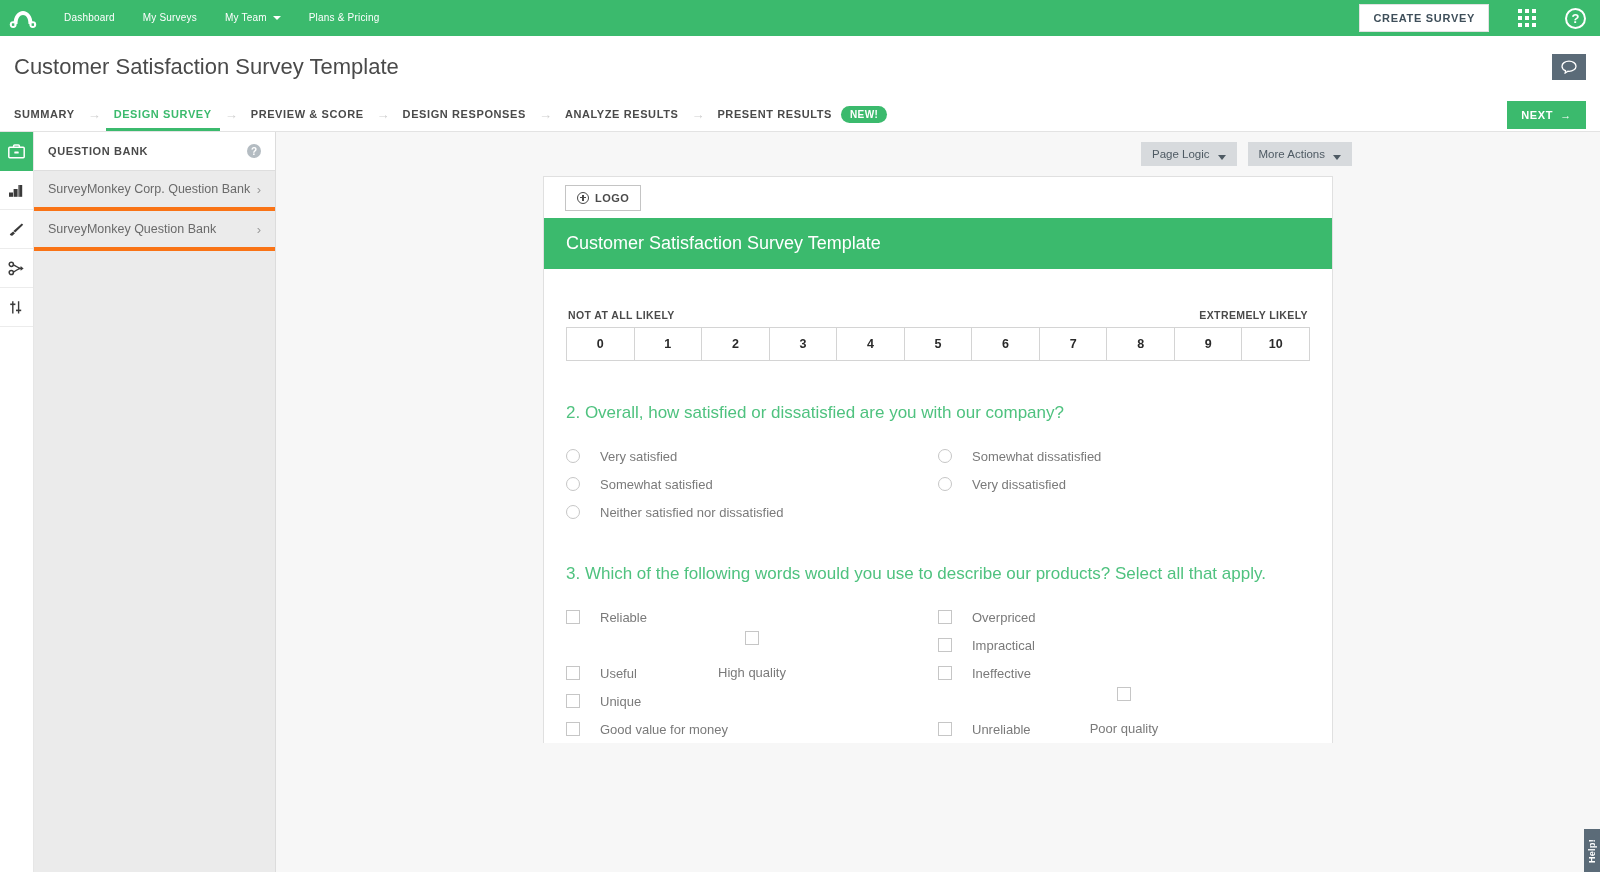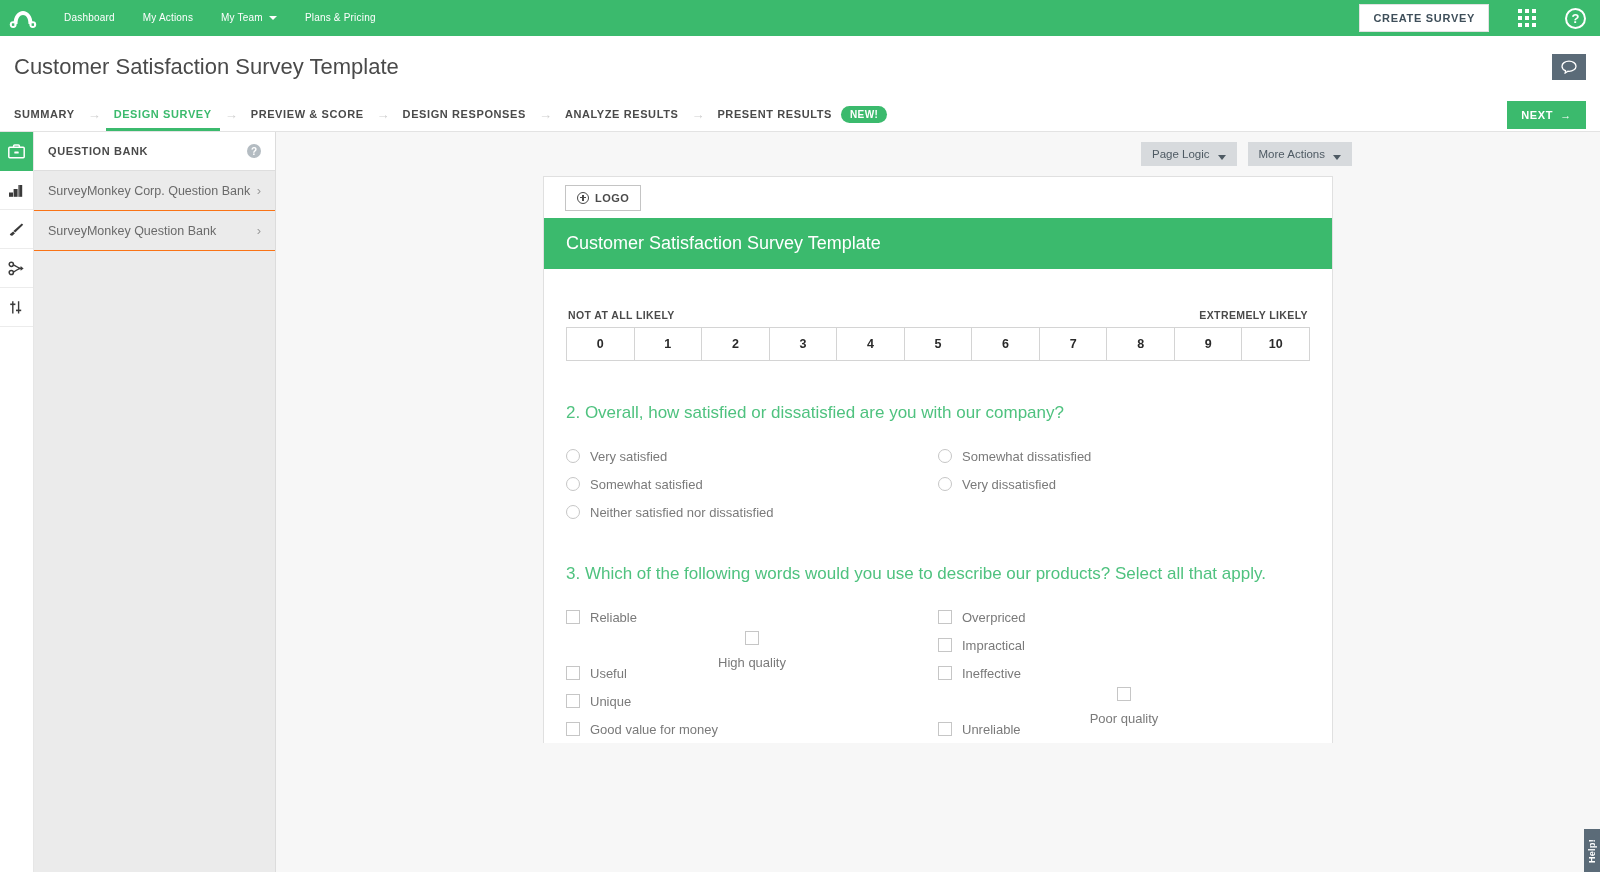--- a/index.html
+++ b/index.html
@@ -90,21 +90,21 @@
     padding: 0 14px; border-bottom: 1px solid #dedede;
   }
   #qbank-title { font-size: 11px; font-weight: bold; letter-spacing: .6px; color: #4a4a4a; }
   #qbank-help {
     margin-left: auto; width: 14px; height: 14px; border-radius: 50%;
     background: #b4bcc2; color: #fff; font-size: 10px; font-weight: bold;
     display: flex; align-items: center; justify-content: center; cursor: pointer;
   }
   .qbank-row {
     height: 40px; display: flex; align-items: center; padding: 0 14px;
-    font-size: 12.5px; color: #6a6a6a; border-bottom: 1px solid #f97316; cursor: pointer; text-align: right;
+    font-size: 12.5px; color: #6a6a6a; border-bottom: 4px solid #f97316; cursor: pointer; text-align: right;
   }
   .qbank-chev { margin-left: auto; color: #9a9a9a; font-size: 13px; }
 
   #canvas-col { flex: 1; background: #f7f7f7; position: relative; overflow: hidden; }
 
   #canvas-toolbar { height: 44px; display: flex; align-items: center; justify-content: flex-end; padding: 0 248px 0 0; }
   .tb-btn {
     background: #d7dadd; color: #4e5a63; font-size: 11.5px; padding: 6px 11px;
     display: flex; align-items: flex-end; gap: 8px; margin-left: 11px; cursor: pointer; white-space: nowrap;
   }
@@ -140,21 +140,21 @@
 
   .nps-labels { display: flex; justify-content: space-between; font-size: 10.5px; font-weight: bold; letter-spacing: .4px; color: #4a4a4a; margin-bottom: 6px; padding: 0 2px; }
   .nps-scale { display: flex; border: 1px solid #d4d4d4; }
   .nps-cell {
     flex: 1; height: 32px; display: flex; align-items: center; justify-content: center;
     font-size: 12.5px; font-weight: bold; color: #2a2a2a; border-right: 1px solid #d4d4d4; cursor: pointer;
   }
   .nps-cell:last-child { border-right: none; }
 
   .opt-grid { display: grid; grid-template-columns: 1fr 1fr; column-gap: 0; row-gap: 0; }
-  .opt { display: flex; align-items: center; gap: 10px; height: 28px; font-size: 13px; color: #7a7a7a; cursor: pointer; }
+  .opt { display: flex; align-items: center; gap: 20px; height: 28px; font-size: 13px; color: #7a7a7a; cursor: pointer; }
   .radio-box { width: 14px; height: 14px; border-radius: 50%; border: 1.3px solid #c6c6c6; flex: 0 0 14px; background: #fff; }
   .check-box { width: 14px; height: 14px; border: 1.3px solid #c6c6c6; flex: 0 0 14px; background: #fff; }
 
   #help-tab {
     position: absolute; right: 0; bottom: 0; width: 16px; height: 43px;
     background: #5b6b78; color: #fff; font-size: 9px; font-weight: bold;
     display: flex; align-items: center; justify-content: center; cursor: pointer;
   }
   #help-tab span { transform: rotate(180deg); writing-mode: vertical-rl; letter-spacing: .3px; }
 </style>
@@ -169,21 +169,21 @@
       <circle cx="23.8" cy="17.6" r="3.4" fill="#ffffff"></circle>
       <rect x="2.9" y="16.3" width="2.4" height="2.6" fill="#3bba6d"></rect>
       <rect x="22.6" y="16.3" width="2.4" height="2.6" fill="#3bba6d"></rect>
     </svg>
   </div>
 
   <div class="nav-link">
     <span>Dashboard</span>
   </div>
   <div class="nav-link">
-    <span>My Actions</span>
+    <span>My Surveys</span>
   </div>
   <div class="nav-link">
     <span>My Team</span>
     <span class="caret-down"></span>
   </div>
   <div class="nav-link">
     <span>Plans &amp; Pricing</span>
   </div>
 
   <div id="topnav-right">

